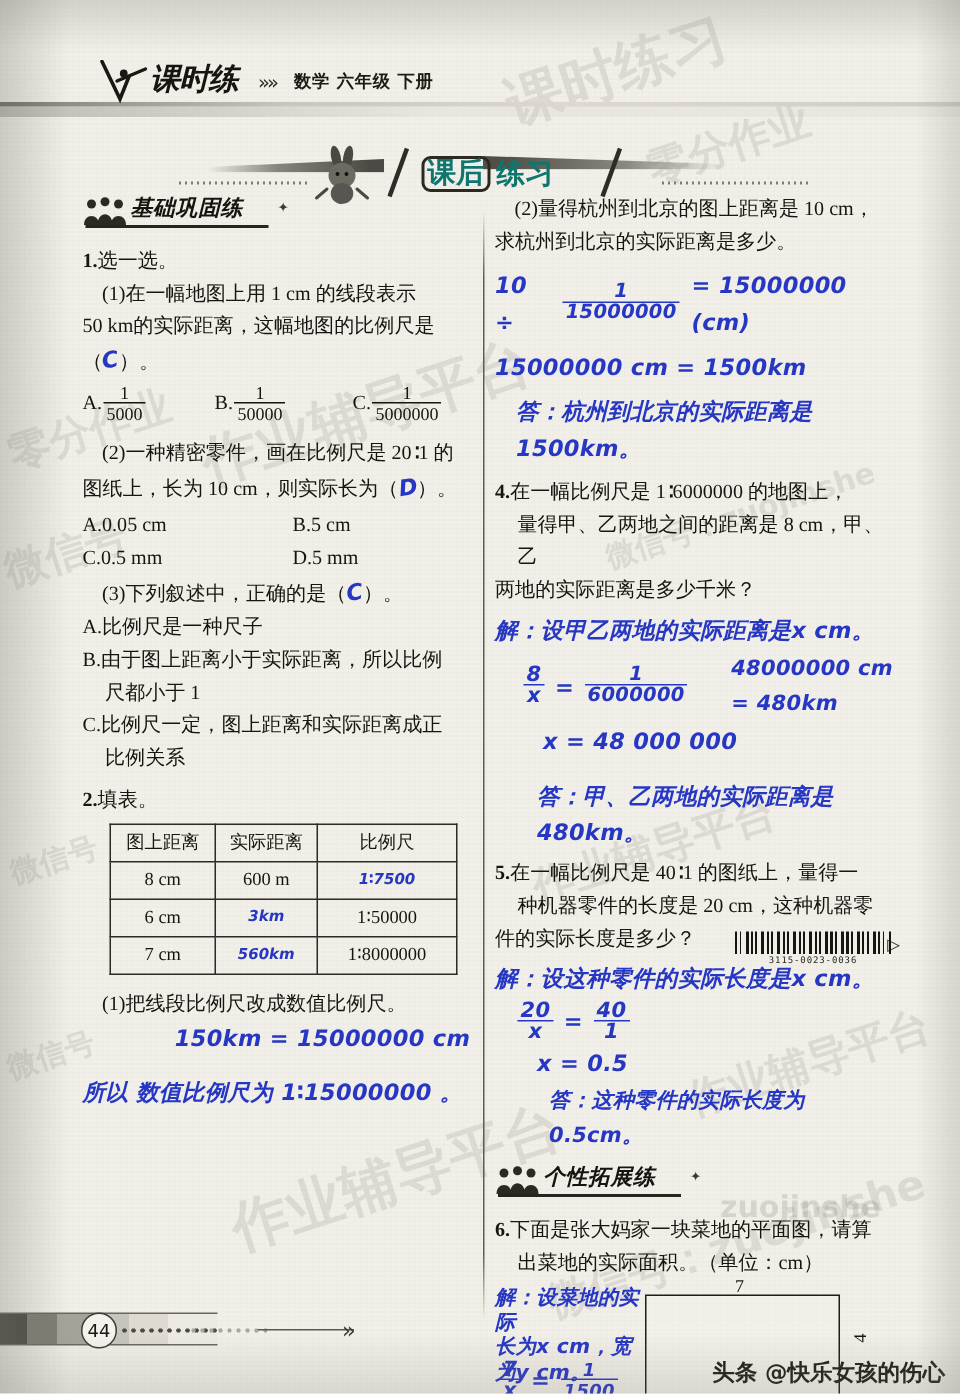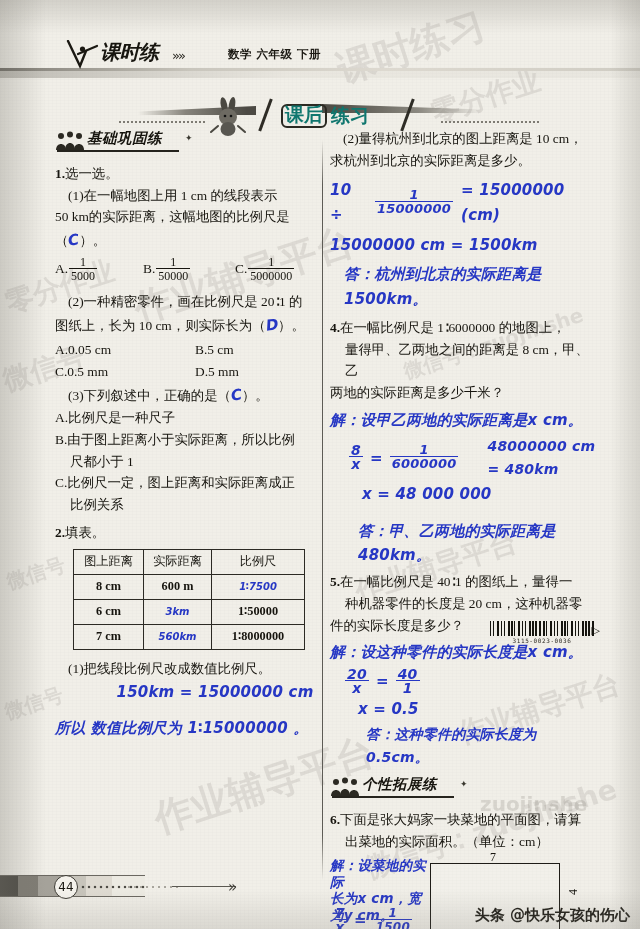--- a/index.html
+++ b/index.html
@@ -39,21 +39,21 @@
   .hrule { position:absolute; left: 0; top: 30px; width: 640px; height: 3px;
     background: linear-gradient(90deg, #6e6b64 0%, #8d8a82 6%, #c9c6bd 30%, #ddd9d0 60%, #cfccc3 100%); }
   .hrule2 { position:absolute; left: 0; top: 33px; width: 640px; height: 7px;
     background: linear-gradient(90deg, rgba(150,147,139,.55), rgba(210,206,197,.25) 45%, rgba(180,177,168,.12)); }
   .logo-mark { position:absolute; left: 66px; top: 2px; width: 34px; height: 30px; }
   .brand { position:absolute; left: 100px; top: 1px;
     font-family: "DejaVu Sans", sans-serif;
     font-size: 20px; font-weight: 700; font-style: italic; color: #17150f; letter-spacing: -0.5px; }
   .chev { position:absolute; left: 172px; top: 10px; font-size: 13px; color:#2a2822; letter-spacing:-2px; font-family:"DejaVu Sans",sans-serif;}
   .subject { position:absolute; left: 196px; top: 9px;
-    font-family:"DejaVu Sans", sans-serif; font-size: 11.5px; font-weight: 700; color:#1c1a14; letter-spacing: .5px; margin-left: 32px;}
+    font-family:"DejaVu Sans", sans-serif; font-size: 11.5px; font-weight: 700; color:#1c1a14; letter-spacing: .5px;}
 
   
   #banner { position: absolute; left: 0; top: 92px; width: 640px; height: 46px; }
   .dots-l { position:absolute; left:118px; top:29px; width:88px; height:2px;
     background-image: radial-gradient(circle, #7e7b73 0.8px, transparent 1px);
     background-size: 4px 2px; }
   .bswash { position:absolute; left: 138px; top: 14px; width: 118px; height: 9px;
     background: linear-gradient(90deg, rgba(120,117,109,0), #87847c 40%, #4c4a44 92%);
     clip-path: polygon(0 60%, 100% 0, 100% 100%, 0 100%); }
   .bswash2 { position:absolute; left: 322px; top: 12px; width: 160px; height: 9px;
@@ -97,21 +97,21 @@
   
   .hw { font-family: "DejaVu Sans", sans-serif; color: #2637c4; font-style: italic;
         font-weight: 600; letter-spacing: .2px; }
   .circ-ans { display:inline-block; color:#2637c4; font-family:"DejaVu Sans",sans-serif;
       font-style:italic; font-weight:600; font-size: 15px; transform: rotate(-8deg); }
 
   
   table.fill { border-collapse: collapse; margin: 6px 0 0 18px; width: 232px;
     font-size: 12.3px; color:#17150f;padding-left:12px; }
   table.fill td, table.fill th { border: 1.1px solid #2c2a24; text-align:center; height: 25px;
-    font-weight: 700; font-family:"Liberation Serif","DejaVu Serif",serif;}
+    font-weight: 400; font-family:"Liberation Serif","DejaVu Serif",serif;}
   table.fill th { font-size: 12.2px; font-weight: 400; }
   table.fill td.w1 { width: 70px; }
   table.fill td.w2 { width: 68px; }
   table.fill .hwcell { color:#2637c4; font-family:"DejaVu Sans", sans-serif; font-style: italic;
      font-weight: 700; font-size: 10px; }
 
   
   .scalebar { position: relative; height: 34px; margin: 4px 0 0 0; }
   .sb-labels { position:absolute; left: 108px; top: 0; font-size: 12px; }
   .sb-line { position:absolute; left: 111px; top: 17px; width: 58px; height: 9px;

